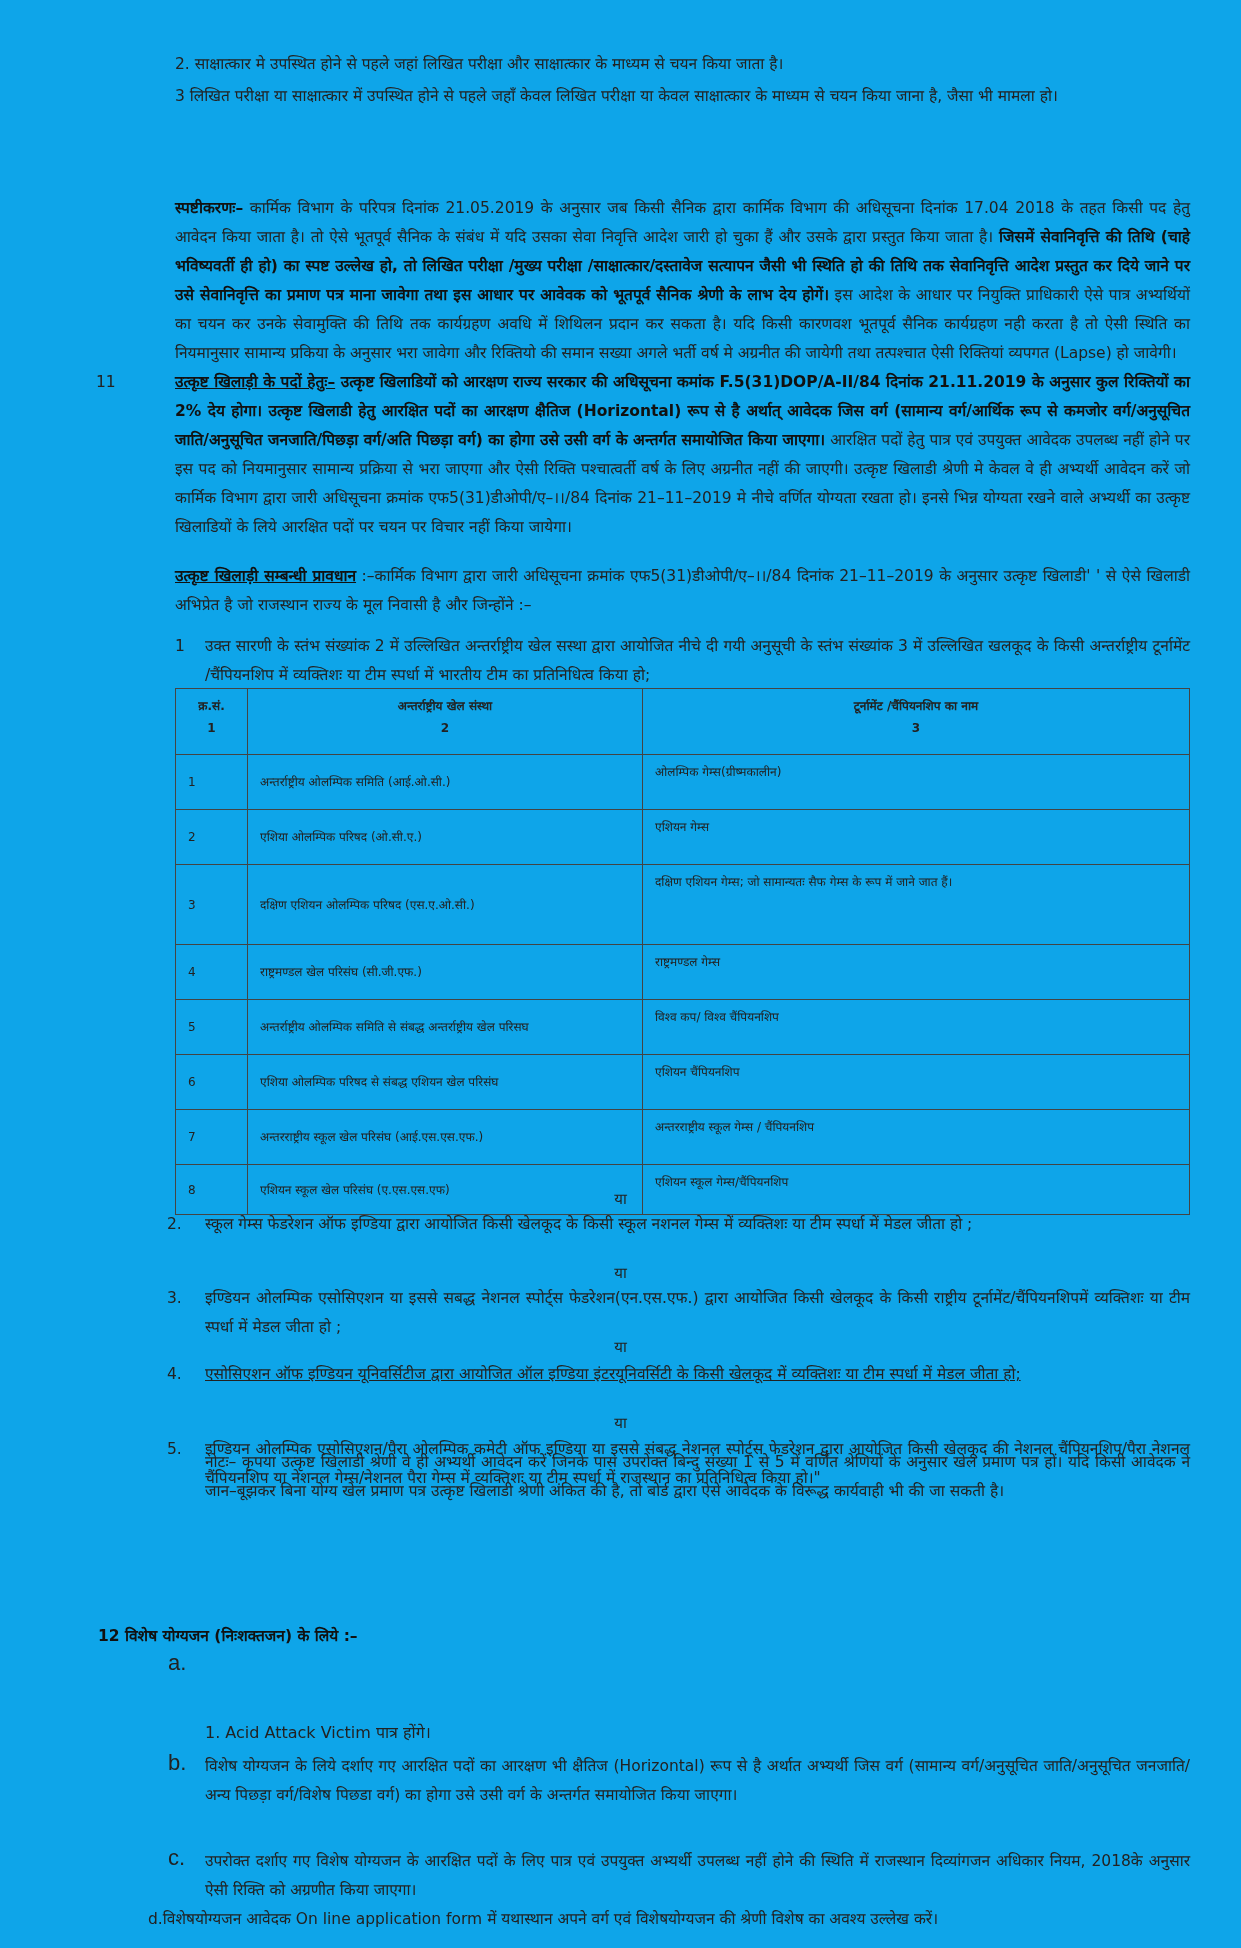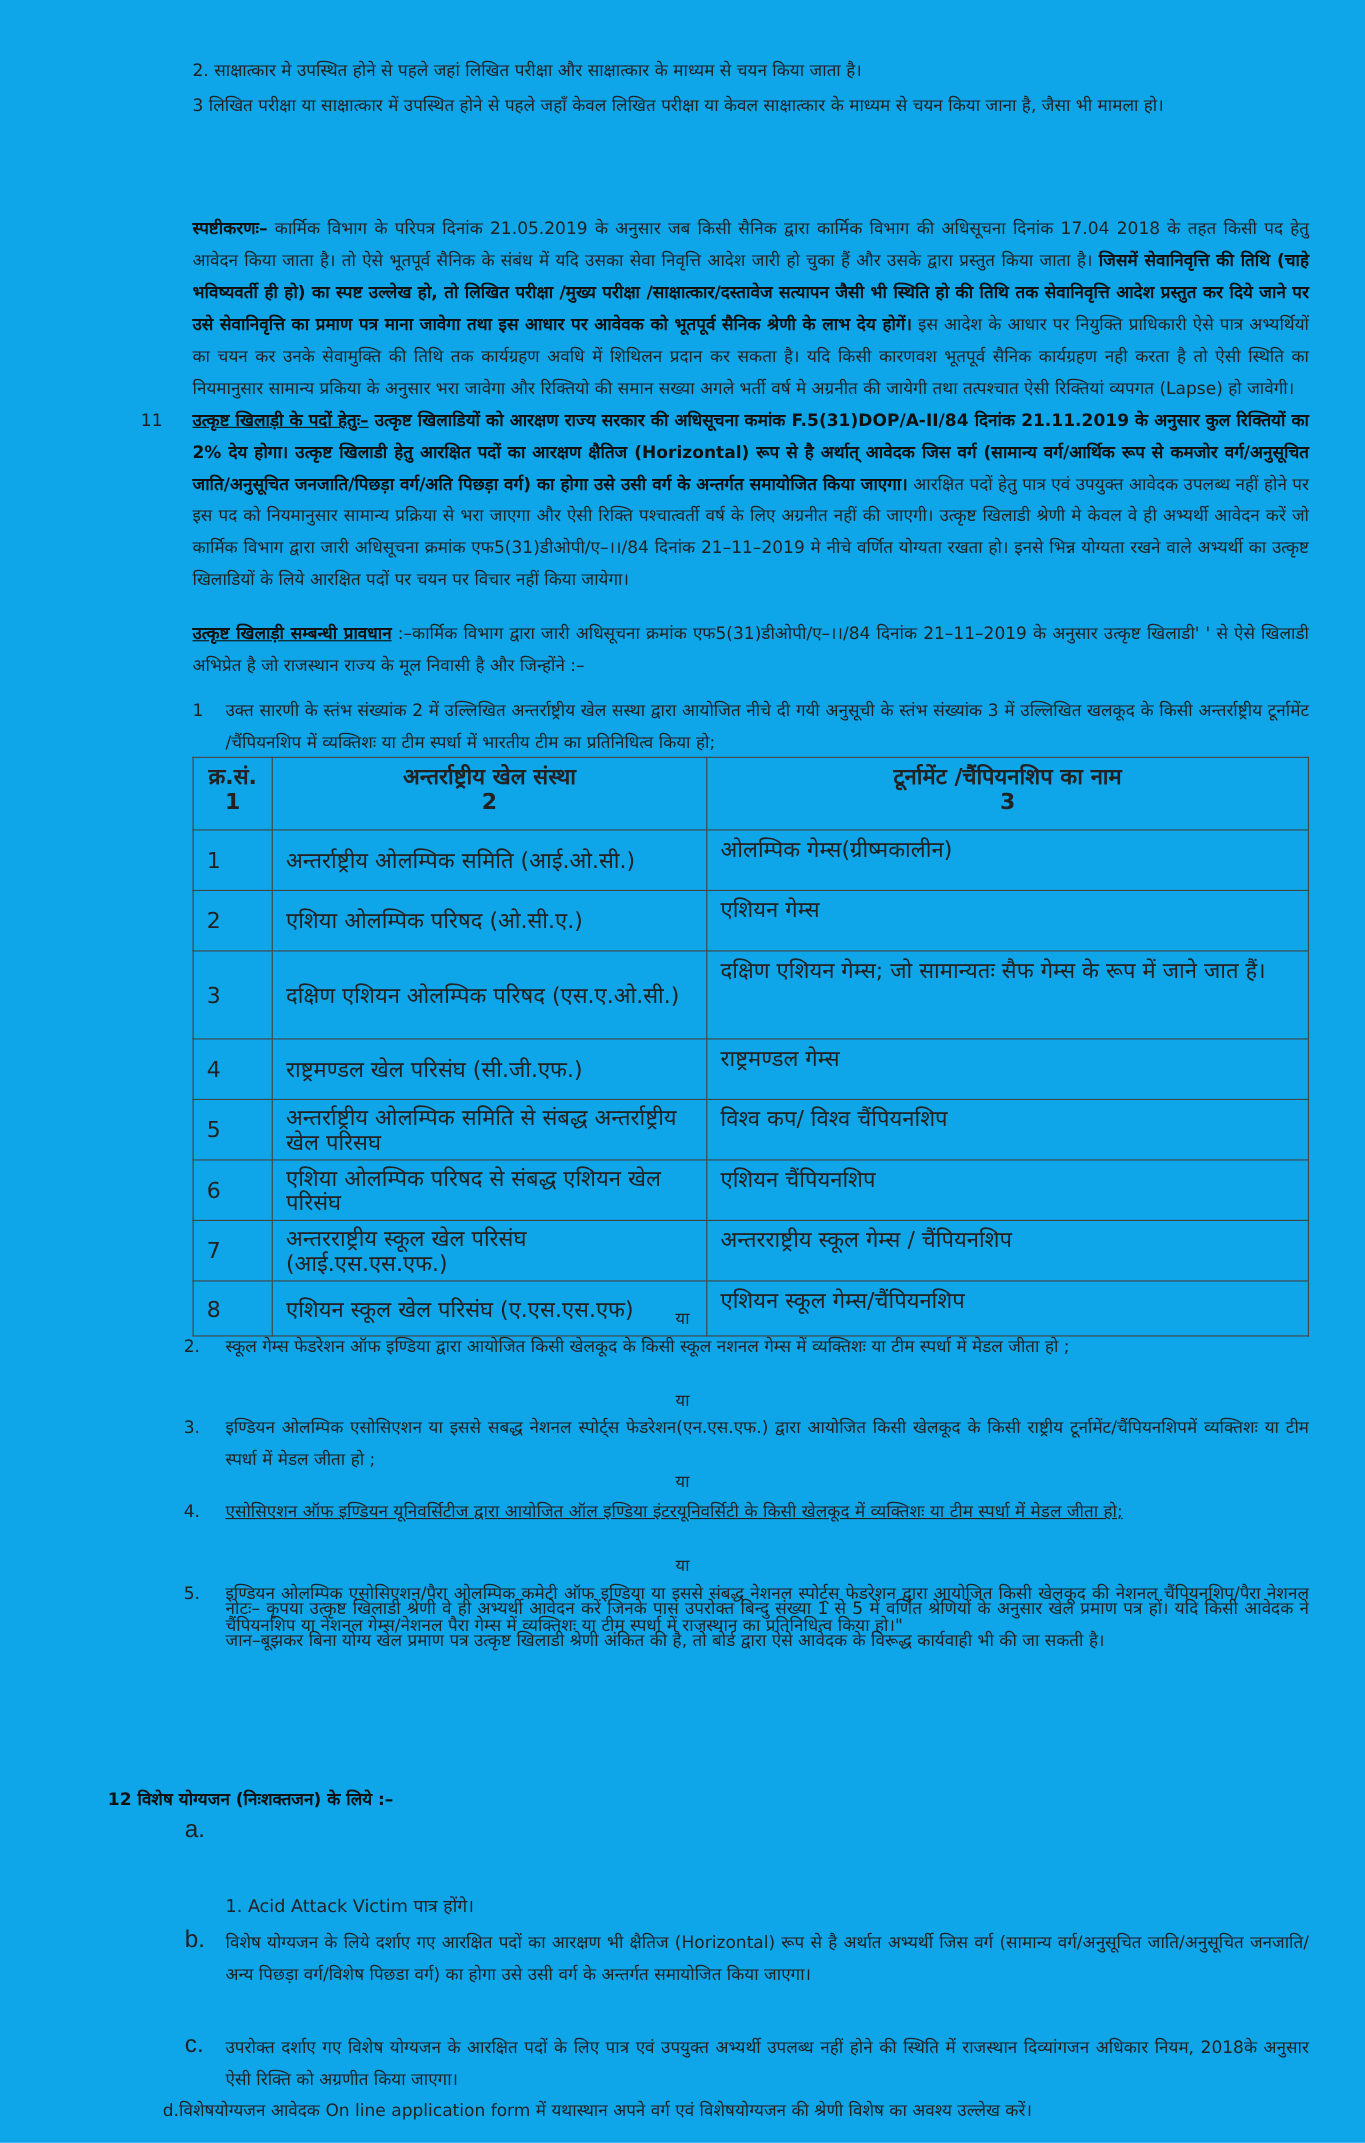--- a/index.html
+++ b/index.html
@@ -7,21 +7,21 @@
     width: 1241px; height: 1948px; position: relative; overflow: hidden;
     font-family: "DejaVu Sans", sans-serif; color: #222; font-size: 15.5px;
   }
   .page { position: absolute; left: 0; top: 0; width: 1241px; height: 1948px; background: #0ea5e9; }
   .blk { position: absolute; line-height: 29px; text-align: justify; }
   .b { font-weight: bold; color: #111; }
   .u { text-decoration: underline; }
   .num { position: absolute; }
   table.sports {
     position: absolute; left: 175px; top: 688px; width: 1015px;
-    border-collapse: collapse; font-size: 20px;
+    border-collapse: collapse; font-size: 12px;
   }
   table.sports td, table.sports th {
     border: 1.5px solid #444; padding: 3px 12px; vertical-align: middle; text-align: left;
     line-height: 22px; font-weight: normal;
   }
   table.sports th { text-align: center; font-weight: bold; vertical-align: top; padding-top: 6px; }
   table.sports td.tour { vertical-align: top; padding-top: 6px; }
   .ya { position: absolute; left: 0; width: 1241px; text-align: center; font-size: 15px; }
   .lett { font-family: "Liberation Sans", sans-serif; font-size: 22px; position: absolute; }
 </style>
@@ -30,21 +30,21 @@
 
 <div class="page">
 
   <div class="blk" style="left:175px; top:50px; width:1015px;">2. साक्षात्कार मे उपस्थित होने से पहले जहां लिखित परीक्षा और साक्षात्कार के माध्यम से चयन किया जाता है।</div>
   <div class="blk" style="left:175px; top:82px; width:1015px;">3 लिखित परीक्षा या साक्षात्कार में उपस्थित होने से पहले जहाँ केवल लिखित परीक्षा या केवल साक्षात्कार के माध्यम से चयन किया जाना है, जैसा भी मामला हो।</div>
 
   <div class="blk" style="left:175px; top:148px; width:1015px;margin-top:46px;">
     <span class="b">स्पष्टीकरणः–</span><span> कार्मिक विभाग के परिपत्र दिनांक 21.05.2019 के अनुसार जब किसी सैनिक द्वारा कार्मिक विभाग की अधिसूचना दिनांक 17.04 2018 के तहत किसी पद हेतु आवेदन किया जाता है। तो ऐसे भूतपूर्व सैनिक के संबंध में यदि उसका सेवा निवृत्ति आदेश जारी हो चुका हैं और उसके द्वारा प्रस्तुत किया जाता है। </span><span class="b">जिसमें सेवानिवृत्ति की तिथि (चाहे भविष्यवर्ती ही हो) का स्पष्ट उल्लेख हो, तो लिखित परीक्षा /मुख्य परीक्षा /साक्षात्कार/दस्तावेज सत्यापन जैसी भी स्थिति हो की तिथि तक सेवानिवृत्ति आदेश प्रस्तुत कर दिये जाने पर उसे सेवानिवृत्ति का प्रमाण पत्र माना जावेगा तथा इस आधार पर आवेवक को भूतपूर्व सैनिक श्रेणी के लाभ देय होगें।</span><span> इस आदेश के आधार पर नियुक्ति प्राधिकारी ऐसे पात्र अभ्यर्थियों का चयन कर उनके सेवामुक्ति की तिथि तक कार्यग्रहण अवधि में शिथिलन प्रदान कर सकता है। यदि किसी कारणवश भूतपूर्व सैनिक कार्यग्रहण नही करता है तो ऐसी स्थिति का नियमानुसार सामान्य प्रकिया के अनुसार भरा जावेगा और रिक्तियो की समान सख्या अगले भर्ती वर्ष मे अग्रनीत की जायेगी तथा तत्पश्चात ऐसी रिक्तियां व्यपगत (Lapse) हो जावेगी।</span>
   </div>
 
-  <div class="num" style="left:128px; top:368px; line-height:29px;">11</div>
+  <div class="num" style="left:96px; top:368px; line-height:29px;">11</div>
   <div class="blk" style="left:175px; top:368px; width:1015px;">
     <span class="b u">उत्कृष्ट खिलाड़ी के पदों हेतुः–</span><span class="b"> उत्कृष्ट खिलाडियों को आरक्षण राज्य सरकार की अधिसूचना कमांक F.5(31)DOP/A-II/84 दिनांक 21.11.2019 के अनुसार कुल रिक्तियों का 2% देय होगा। उत्कृष्ट खिलाडी हेतु आरक्षित पदों का आरक्षण क्षैतिज (Horizontal) रूप से है अर्थात् आवेदक जिस वर्ग (सामान्य वर्ग/आर्थिक रूप से कमजोर वर्ग/अनुसूचित जाति/अनुसूचित जनजाति/पिछड़ा वर्ग/अति पिछड़ा वर्ग) का होगा उसे उसी वर्ग के अन्तर्गत समायोजित किया जाएगा।</span><span> आरक्षित पदों हेतु पात्र एवं उपयुक्त आवेदक उपलब्ध नहीं होने पर इस पद को नियमानुसार सामान्य प्रक्रिया से भरा जाएगा और ऐसी रिक्ति पश्चात्वर्ती वर्ष के लिए अग्रनीत नहीं की जाएगी। उत्कृष्ट खिलाडी श्रेणी मे केवल वे ही अभ्यर्थी आवेदन करें जो कार्मिक विभाग द्वारा जारी अधिसूचना क्रमांक एफ5(31)डीओपी/ए–।।/84 दिनांक 21–11–2019 मे नीचे वर्णित योग्यता रखता हो। इनसे भिन्न योग्यता रखने वाले अभ्यर्थी का उत्कृष्ट खिलाडियों के लिये आरक्षित पदों पर चयन पर विचार नहीं किया जायेगा।</span>
   </div>
 
   <div class="blk" style="left:175px; top:562px; width:1015px;">
     <span class="b u">उत्कृष्ट खिलाड़ी सम्बन्धी प्रावधान</span><span> :–कार्मिक विभाग द्वारा जारी अधिसूचना क्रमांक एफ5(31)डीओपी/ए–।।/84 दिनांक 21–11–2019 के अनुसार  उत्कृष्ट खिलाडी' ' से ऐसे खिलाडी अभिप्रेत है जो राजस्थान राज्य के मूल निवासी है और जिन्होंने :–</span>
   </div>
 
   <div class="num" style="left:175px; top:632px; line-height:29px;">1</div>
   <div class="blk" style="left:205px; top:632px; width:985px;">उक्त सारणी के स्तंभ संख्यांक 2 में उल्लिखित अन्तर्राष्ट्रीय खेल सस्था द्वारा आयोजित नीचे दी गयी अनुसूची के स्तंभ संख्यांक 3 में उल्लिखित खलकूद के किसी अन्तर्राष्ट्रीय टूर्नामेंट /चैंपियनशिप में व्यक्तिशः या टीम स्पर्धा में भारतीय टीम का प्रतिनिधित्व किया हो;</div>

